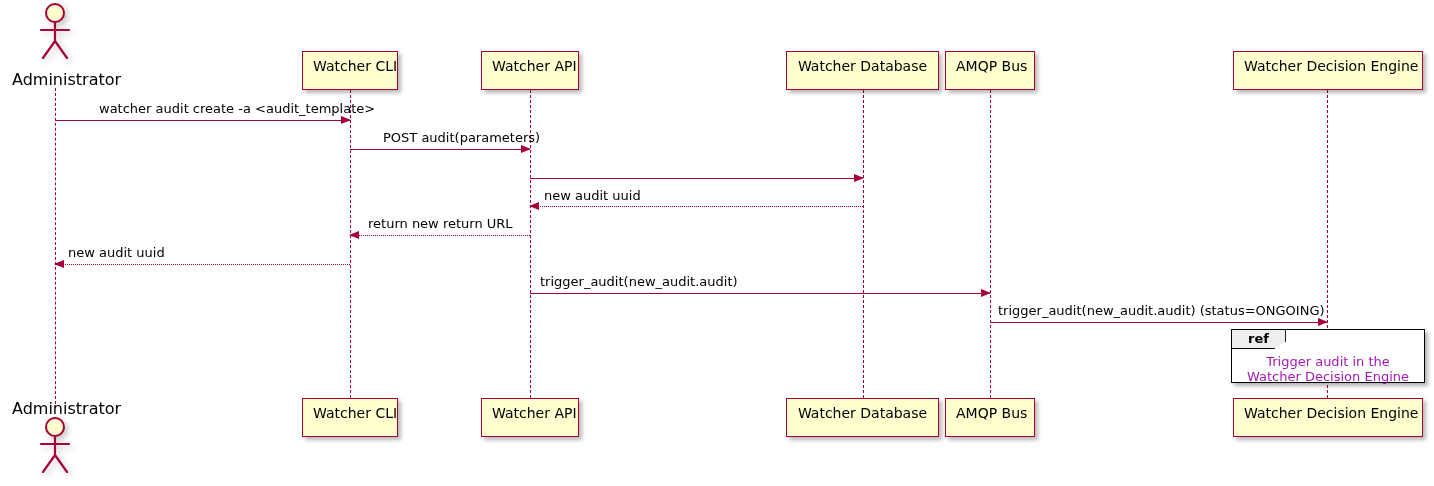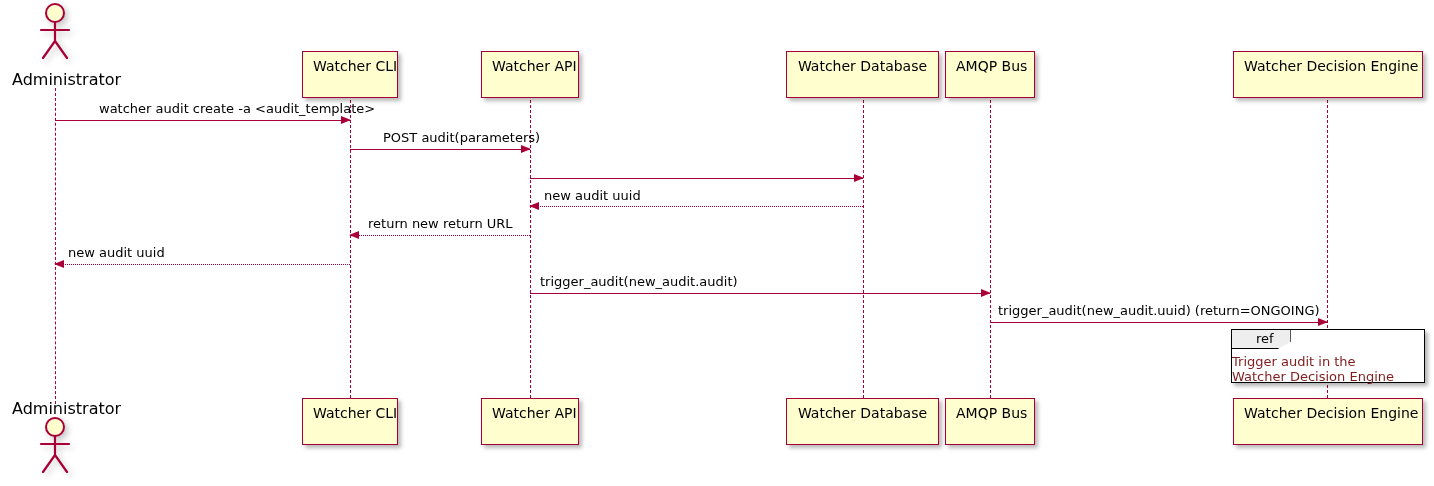--- a/index.html
+++ b/index.html
@@ -22,21 +22,21 @@
   .participant {
     position: absolute;
     box-sizing: border-box;
     background: #FEFECE;
     border: 1.5px solid #A80036;
     color: #000000;
     font-size: 14px;
     line-height: 1;
     text-align: center;
     white-space: nowrap;
-    padding: 7px 10px 24px 10px;
+    padding: 7px 10px 16px 10px;
     box-shadow: 3px 3px 4px rgba(0,0,0,0.28);
     z-index: 6;
   }
 
   
   .lifeline {
     position: absolute;
     width: 0;
     border-left: 1.5px dashed #A80036;
     z-index: 1;
@@ -110,34 +110,34 @@
     z-index: 7;
   }
   .ref-tab {
     position: absolute;
     left: 0;
     top: 0;
     background: #EEEEEE;
     border-right: 1.5px solid #000000;
     border-bottom: 1.5px solid #000000;
     font-size: 13px;
-    font-weight: normal;
-    color: #000000;
-    padding: 2px 16px 3px 24px;
+    font-weight: bold;
+    color: #000000;
+    padding: 2px 16px 3px 16px;
     line-height: 1;
     clip-path: polygon(0 0, 100% 0, 100% 62%, 78% 100%, 0 100%);
   }
   .ref-body {
     position: absolute;
     left: 0;
     top: 22px;
     width: 100%;
-    text-align: left;
+    text-align: center;
     font-size: 13px;
-    color: #7f1d1d;
+    color: #a21caf;
     line-height: 15px;
     padding-top: 2px;
   }
   .ref-line { display: block; white-space: nowrap; }
 </style>
 </head>
 <body>
 
 <div id="diagram">
     <div class="lifeline" style="left: 55px; top: 88px; height: 316px;"></div>
@@ -197,21 +197,21 @@
     <div class="msg-label" style="left: 68px; top: 246px;">new audit uuid</div>
     <div class="msg solid to-right" style="left: 530px; top: 293px; width: 460px;">
       <div class="line"></div>
       <div class="head"></div>
     </div>
     <div class="msg-label" style="left: 540px; top: 275px;">trigger_audit(new_audit.audit)</div>
     <div class="msg solid to-right" style="left: 990px; top: 322px; width: 337px;">
       <div class="line"></div>
       <div class="head"></div>
     </div>
-    <div class="msg-label" style="left: 998px; top: 304px;">trigger_audit(new_audit.uuid) (return=ONGOING)</div>
+    <div class="msg-label" style="left: 998px; top: 304px;">trigger_audit(new_audit.audit) (status=ONGOING)</div>
     <div class="ref-box" style="left: 1231px; top: 329px; width: 194px; height: 54px;">
       <div class="ref-tab">ref</div>
       <div class="ref-body">
         <span class="ref-line">Trigger audit in the</span>
         <span class="ref-line">Watcher Decision Engine</span>
       </div>
     </div>
   </div>
 
 </body></html>

